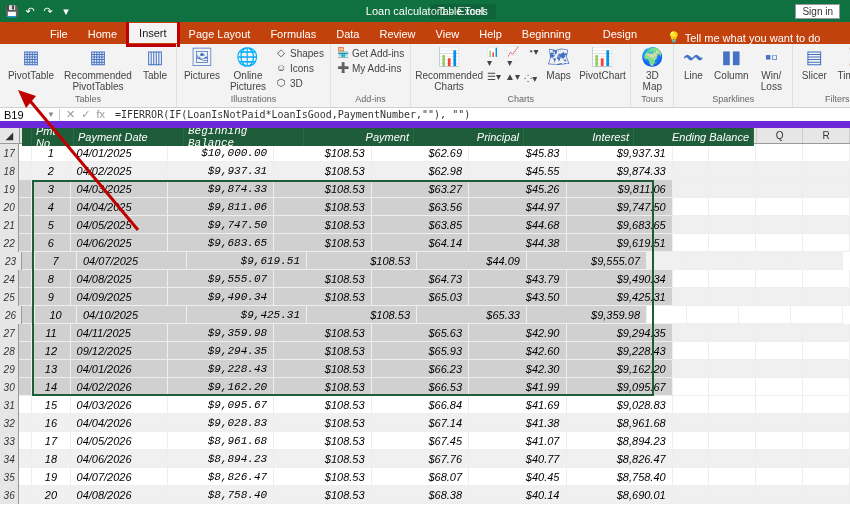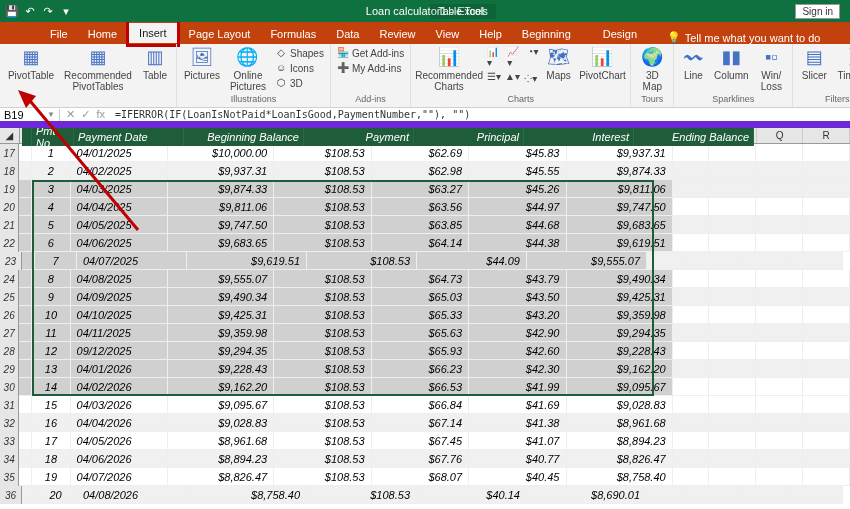--- a/index.html
+++ b/index.html
@@ -50,21 +50,21 @@
 
 .sel-border { position: absolute; border: 2px solid #1e5c3a; pointer-events: none; }
 
 .arrow-annotation { position: absolute; z-index: 50; pointer-events: none; }
 
 
 .c-rowhdr { width: 22px; }
 .c-A { width: 10px; }
 .c-B { width: 42px; }
 .c-C { width: 110px; }
-.c-D { width: 120px; }
+.c-D { width: 120px; font-family: Liberation Mono, monospace; }
 .c-E { width: 110px; }
 .c-F { width: 110px; }
 .c-G { width: 110px; }
 .c-H { width: 120px; }
 .c-I { width: 40px; }
 .c-P { width: 52px; }
 .c-Q { width: 52px; }
 .c-R { width: 52px; }
 </style>
 </head>
@@ -114,20 +114,21 @@
         </div>
       <div class="big-btn" style="width:72px">
           <span class="ribbon-icon">▦</span>
           <span>Recommended PivotTables</span>
         </div>
       <div class="big-btn" style="width:34px">
           <span class="ribbon-icon">▥</span>
           <span>Table</span>
         </div>
     </div>
+    <div class="group-label">Tables</div>
   </div>
   <div class="group">
     <div class="group-items">
       <div class="big-btn" style="width:42px">
           <span class="ribbon-icon">🖼</span>
           <span>Pictures</span>
         </div>
       <div class="big-btn" style="width:42px">
           <span class="ribbon-icon">🌐</span>
           <span>Online Pictures</span>
@@ -412,21 +413,20 @@
         <div class="cell c-R"></div>
       </div>
       <div class="data-row">
         <div class="row-hdr c-rowhdr">26</div>
         <div class="cell c-A sel"></div>
         <div class="cell c-B center sel">10</div>
         <div class="cell c-C sel">04/10/2025</div>
         <div class="cell c-D num sel">$9,425.31</div>
         <div class="cell c-E num sel">$108.53</div>
         <div class="cell c-F num sel">$65.33</div>
-        <div class="cell c-G num sel">$43.20</div>
         <div class="cell c-H num sel">$9,359.98</div>
         <div class="cell c-I"></div>
         <div class="cell c-P"></div>
         <div class="cell c-Q"></div>
         <div class="cell c-R"></div>
       </div>
       <div class="data-row shaded">
         <div class="row-hdr c-rowhdr">27</div>
         <div class="cell c-A sel"></div>
         <div class="cell c-B center sel">11</div>
@@ -561,20 +561,21 @@
         <div class="cell c-Q"></div>
         <div class="cell c-R"></div>
       </div>
       <div class="data-row shaded">
         <div class="row-hdr c-rowhdr">36</div>
         <div class="cell c-A"></div>
         <div class="cell c-B center">20</div>
         <div class="cell c-C">04/08/2026</div>
         <div class="cell c-D num">$8,758.40</div>
         <div class="cell c-E num">$108.53</div>
+        <div class="cell c-F num">$68.38</div>
         <div class="cell c-G num">$40.14</div>
         <div class="cell c-H num">$8,690.01</div>
         <div class="cell c-I"></div>
         <div class="cell c-P"></div>
         <div class="cell c-Q"></div>
         <div class="cell c-R"></div>
       </div>
     </div>
   <div class="sel-border" style="top:52px;left:32px;width:622px;height:216px;"></div>
 </div>

